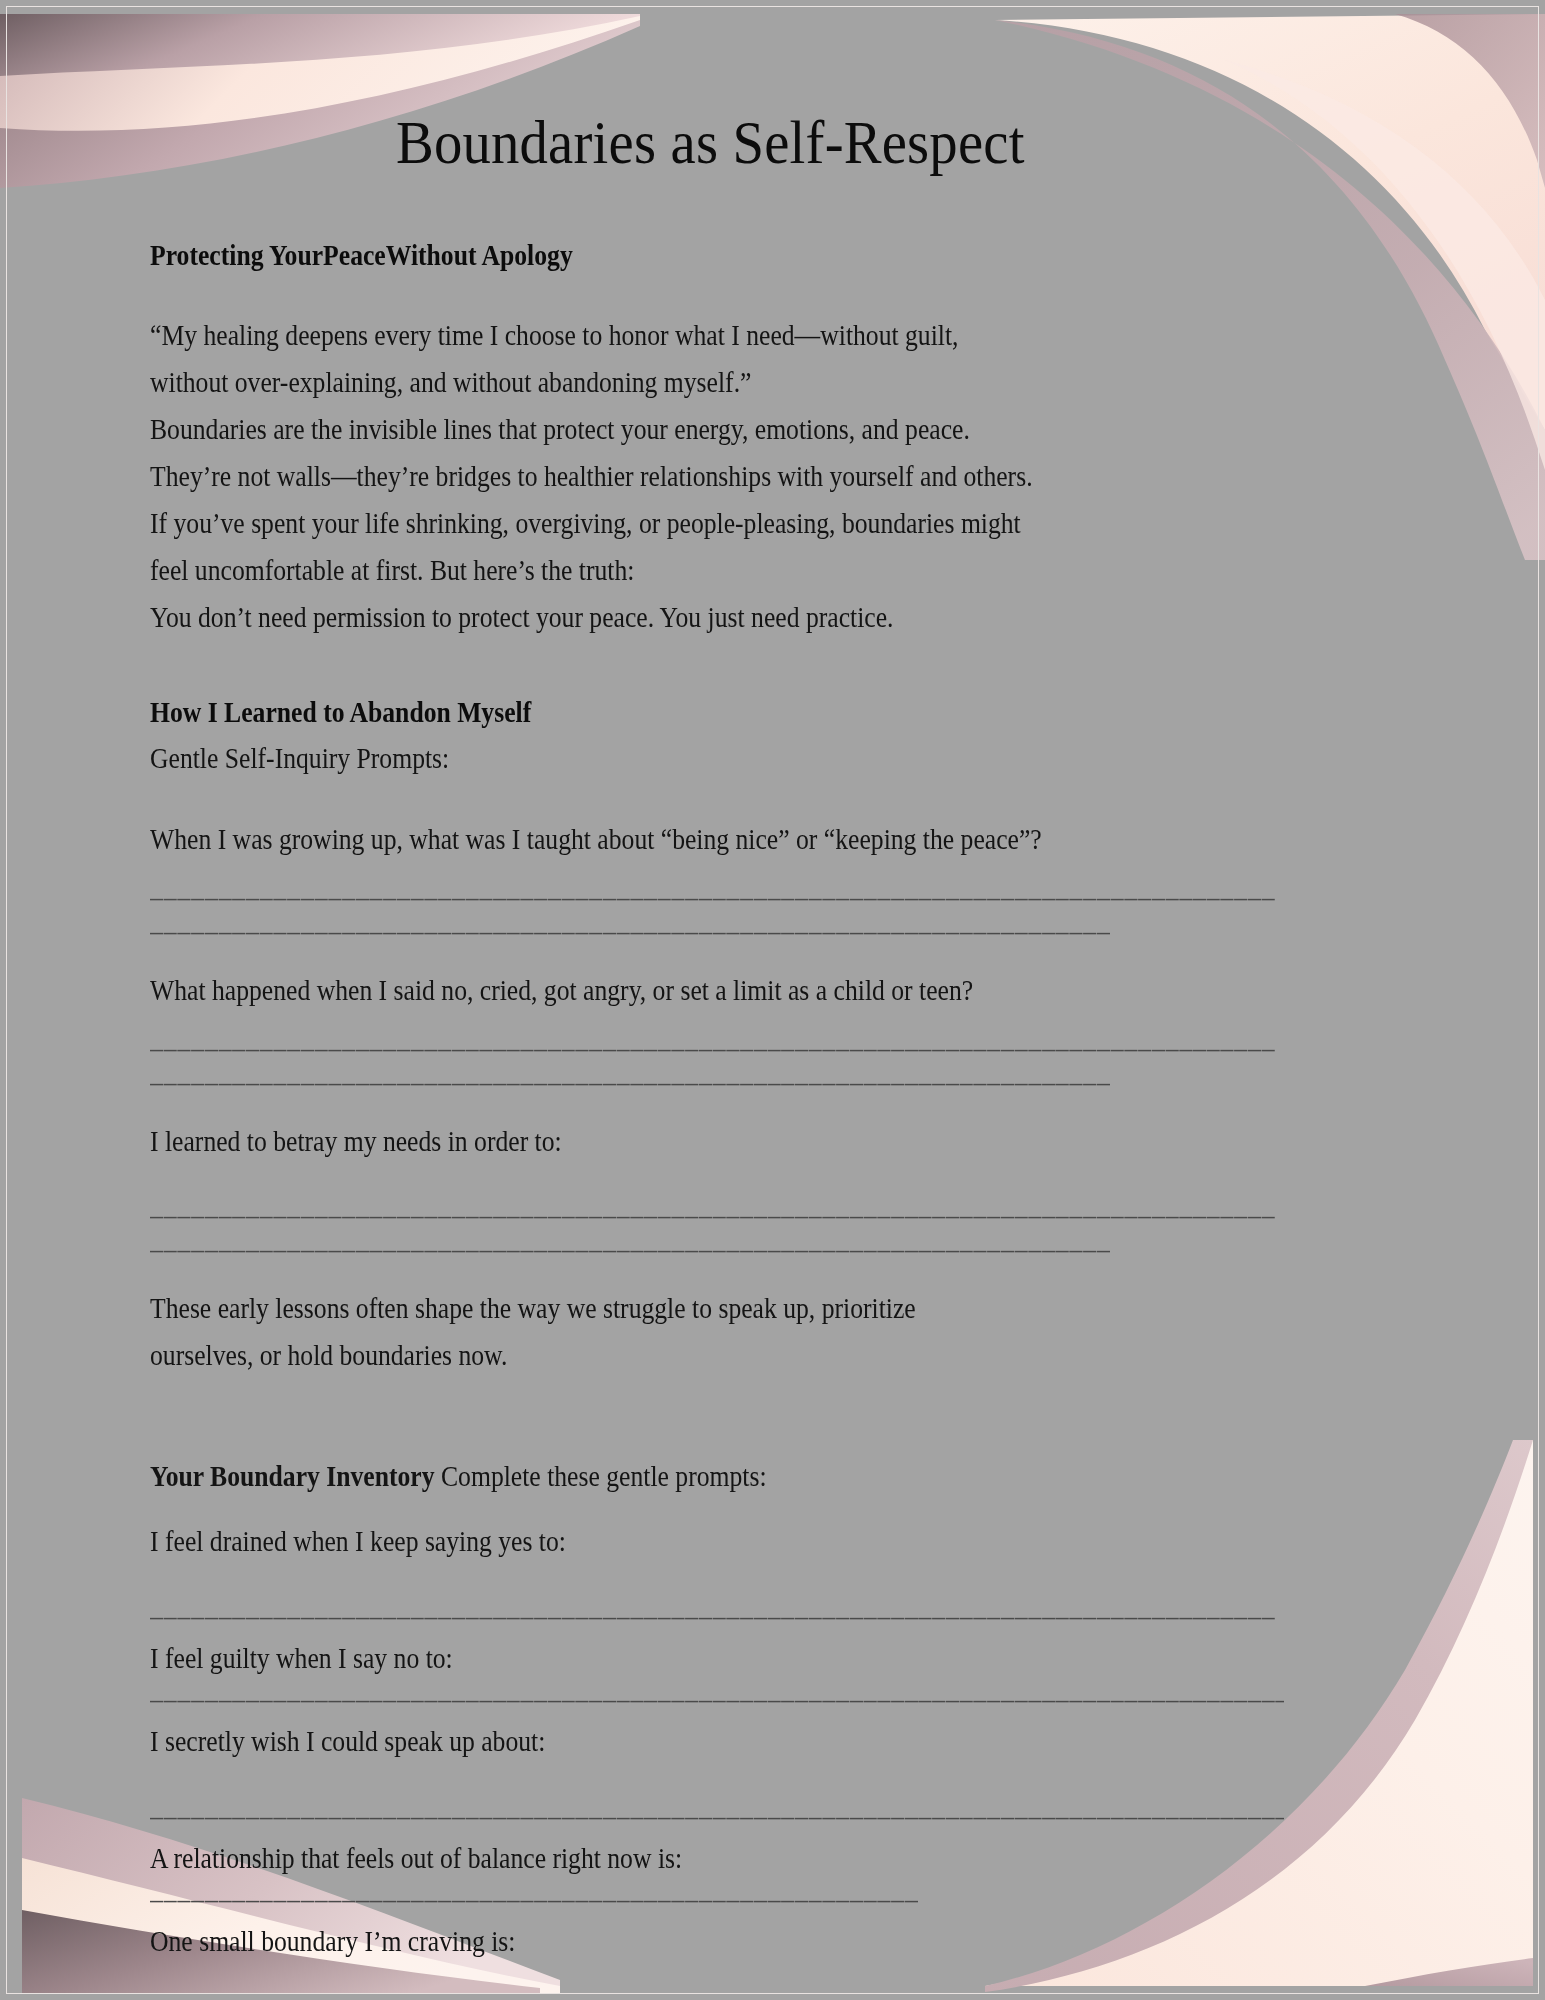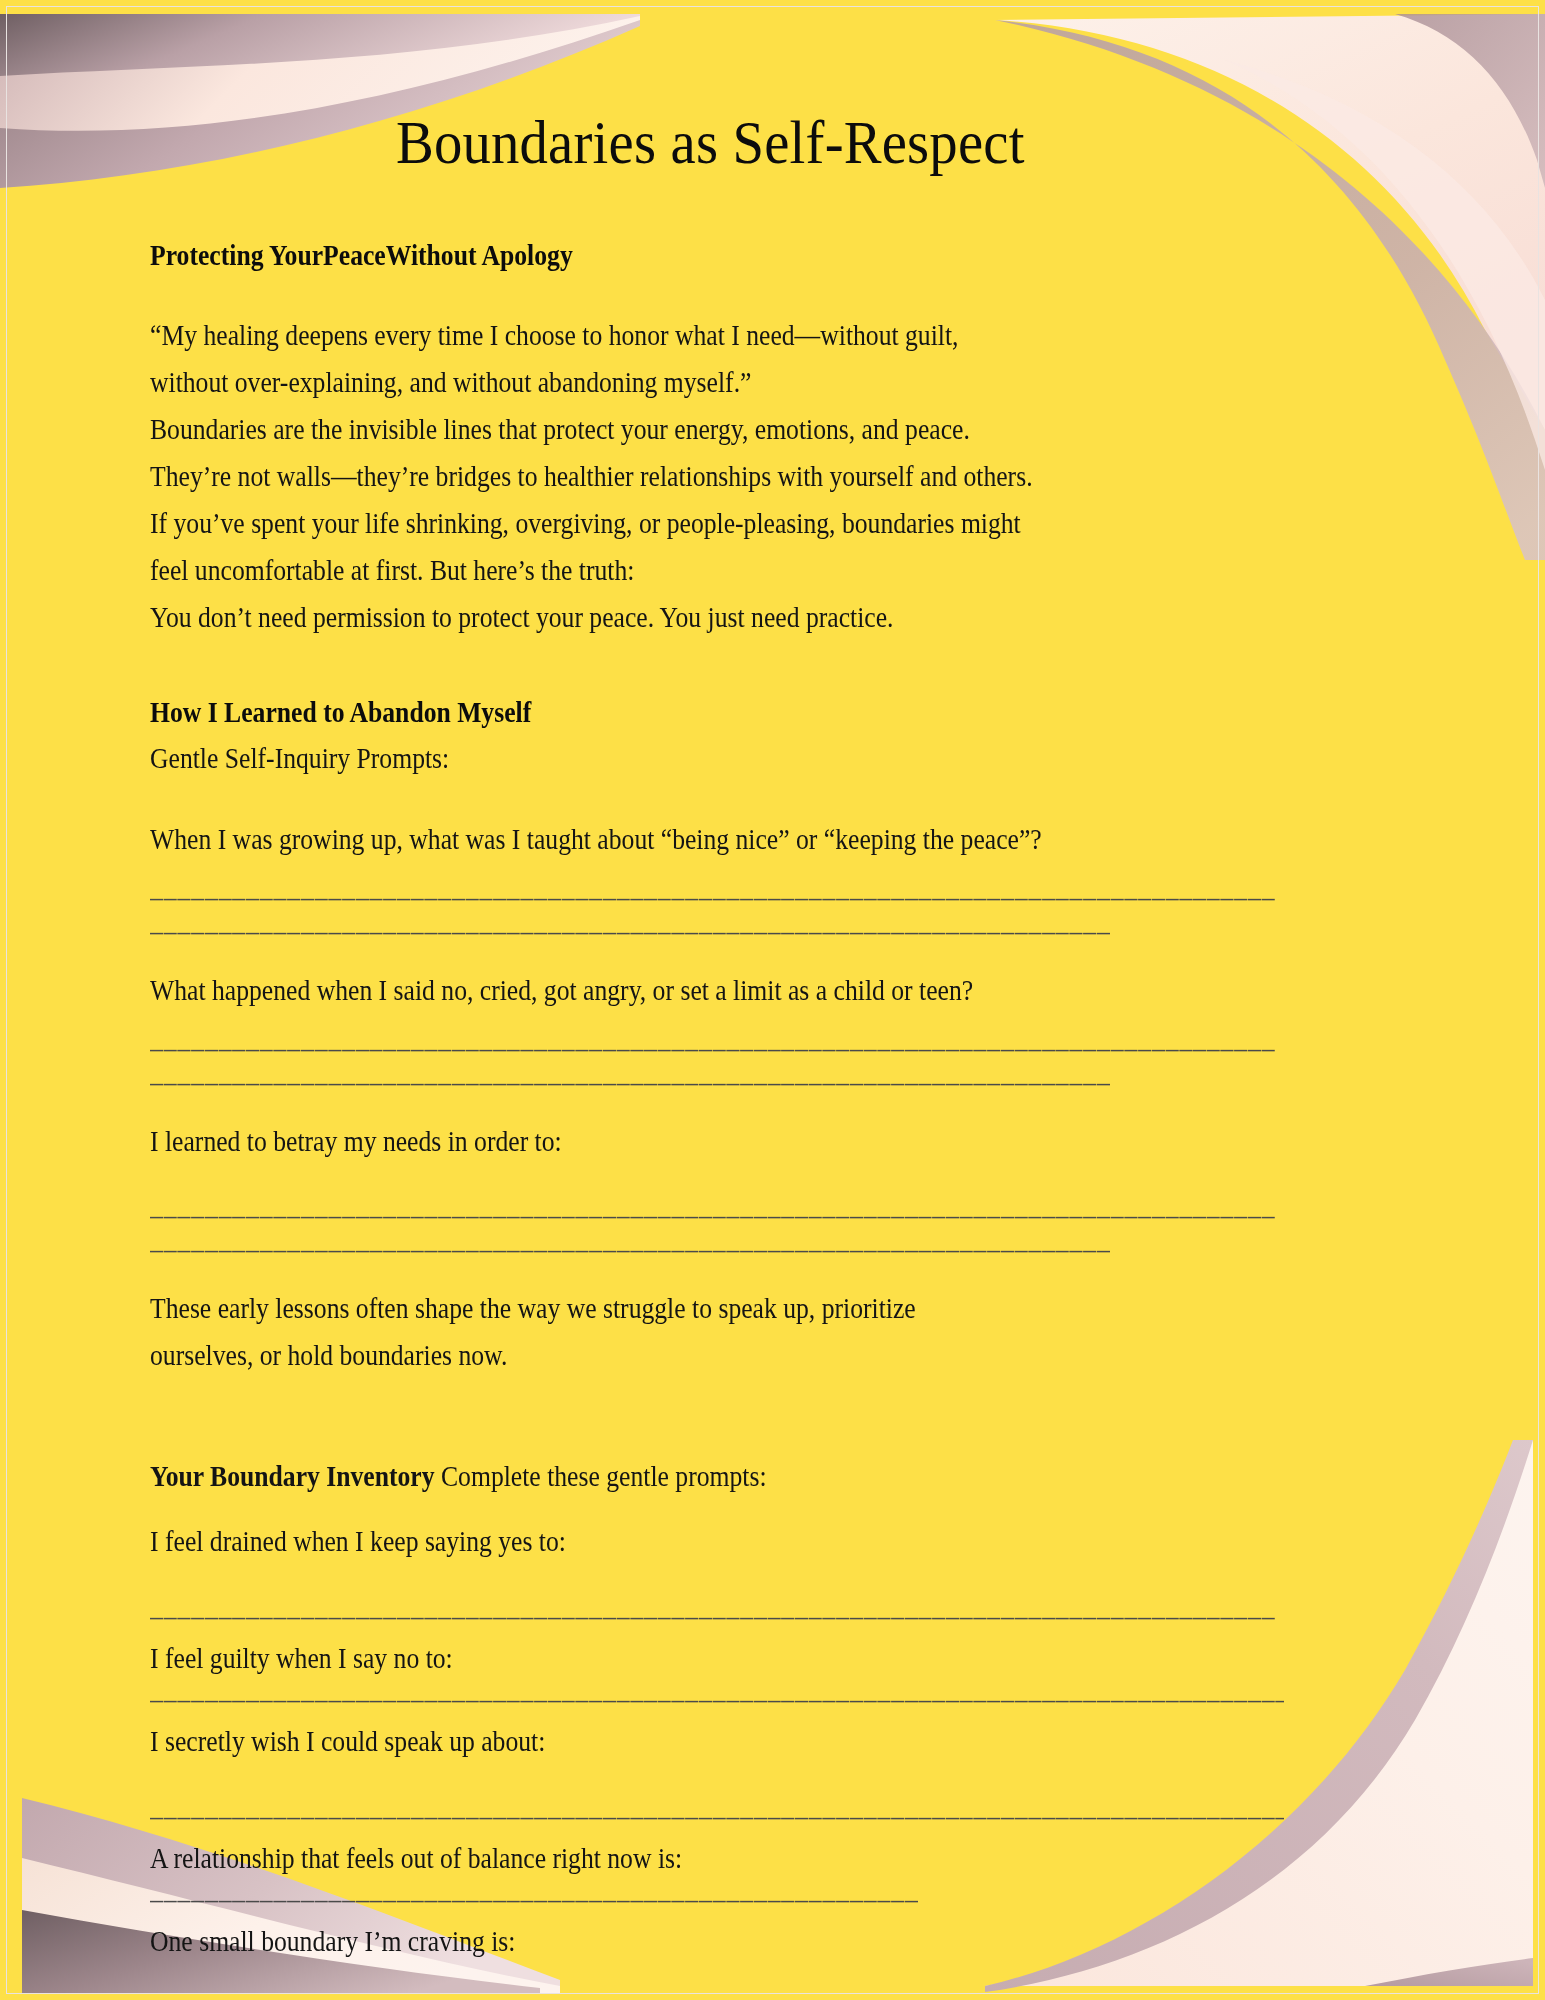--- a/index.html
+++ b/index.html
@@ -13,21 +13,21 @@
     position: relative;
     overflow: hidden;
     font-family: "Liberation Serif", "DejaVu Serif", serif;
     color: #111111;
   }
 
   
   #page {
     position: absolute;
     inset: 0;
-    background: #fde047;
+    background: #a3a3a3;
   }
   #page-border {
     position: absolute;
     left: 6px; top: 6px; right: 6px; bottom: 6px;
     border: 1px solid #e9e3e1;
     pointer-events: none;
   }
 
   
   .corner-art {

